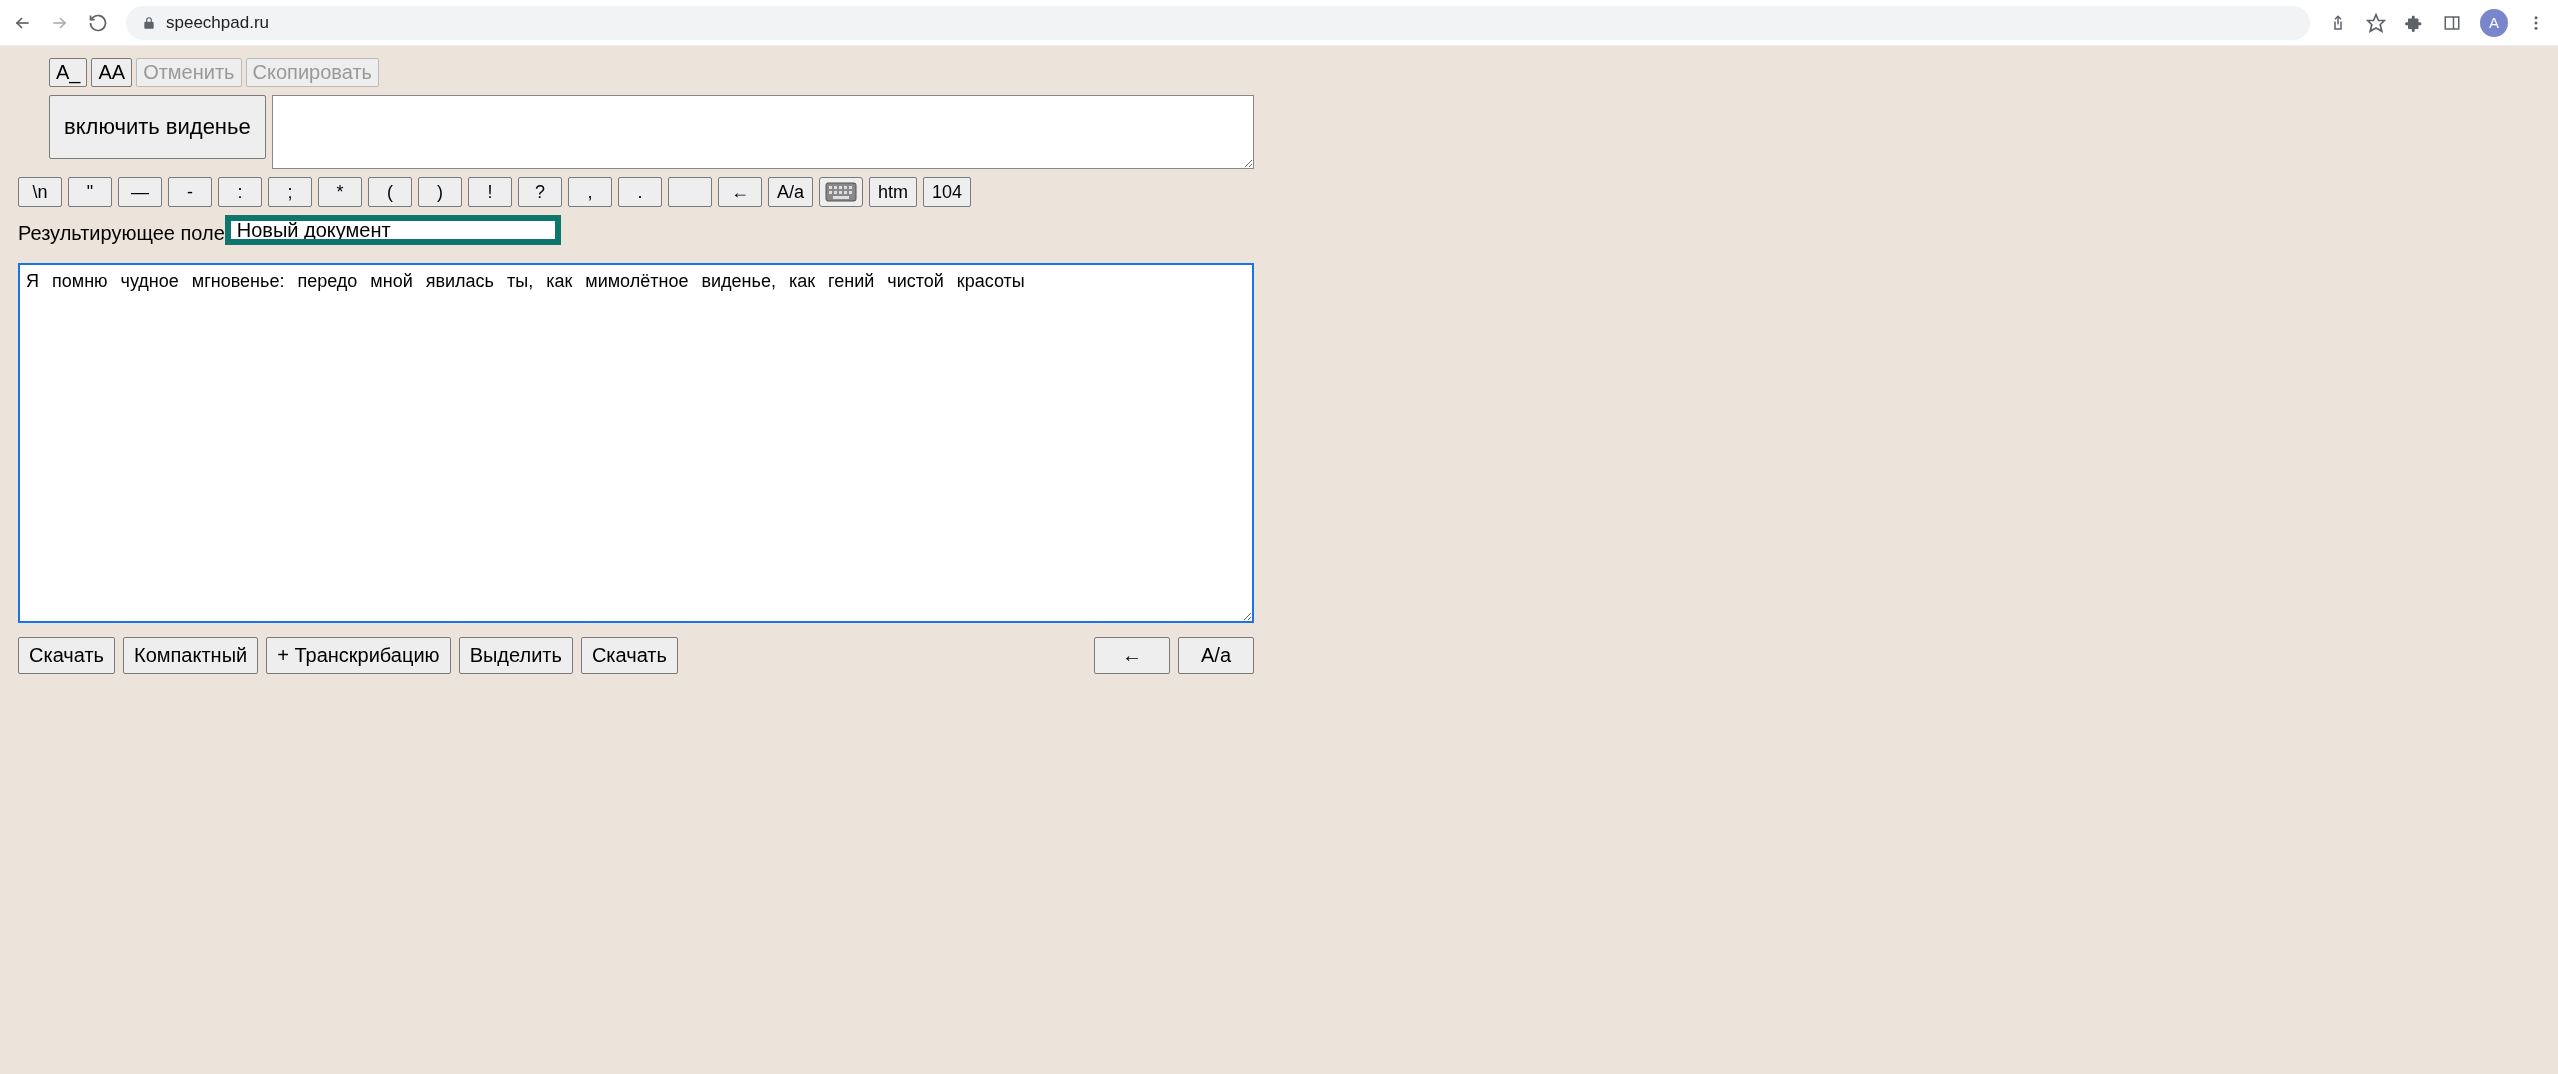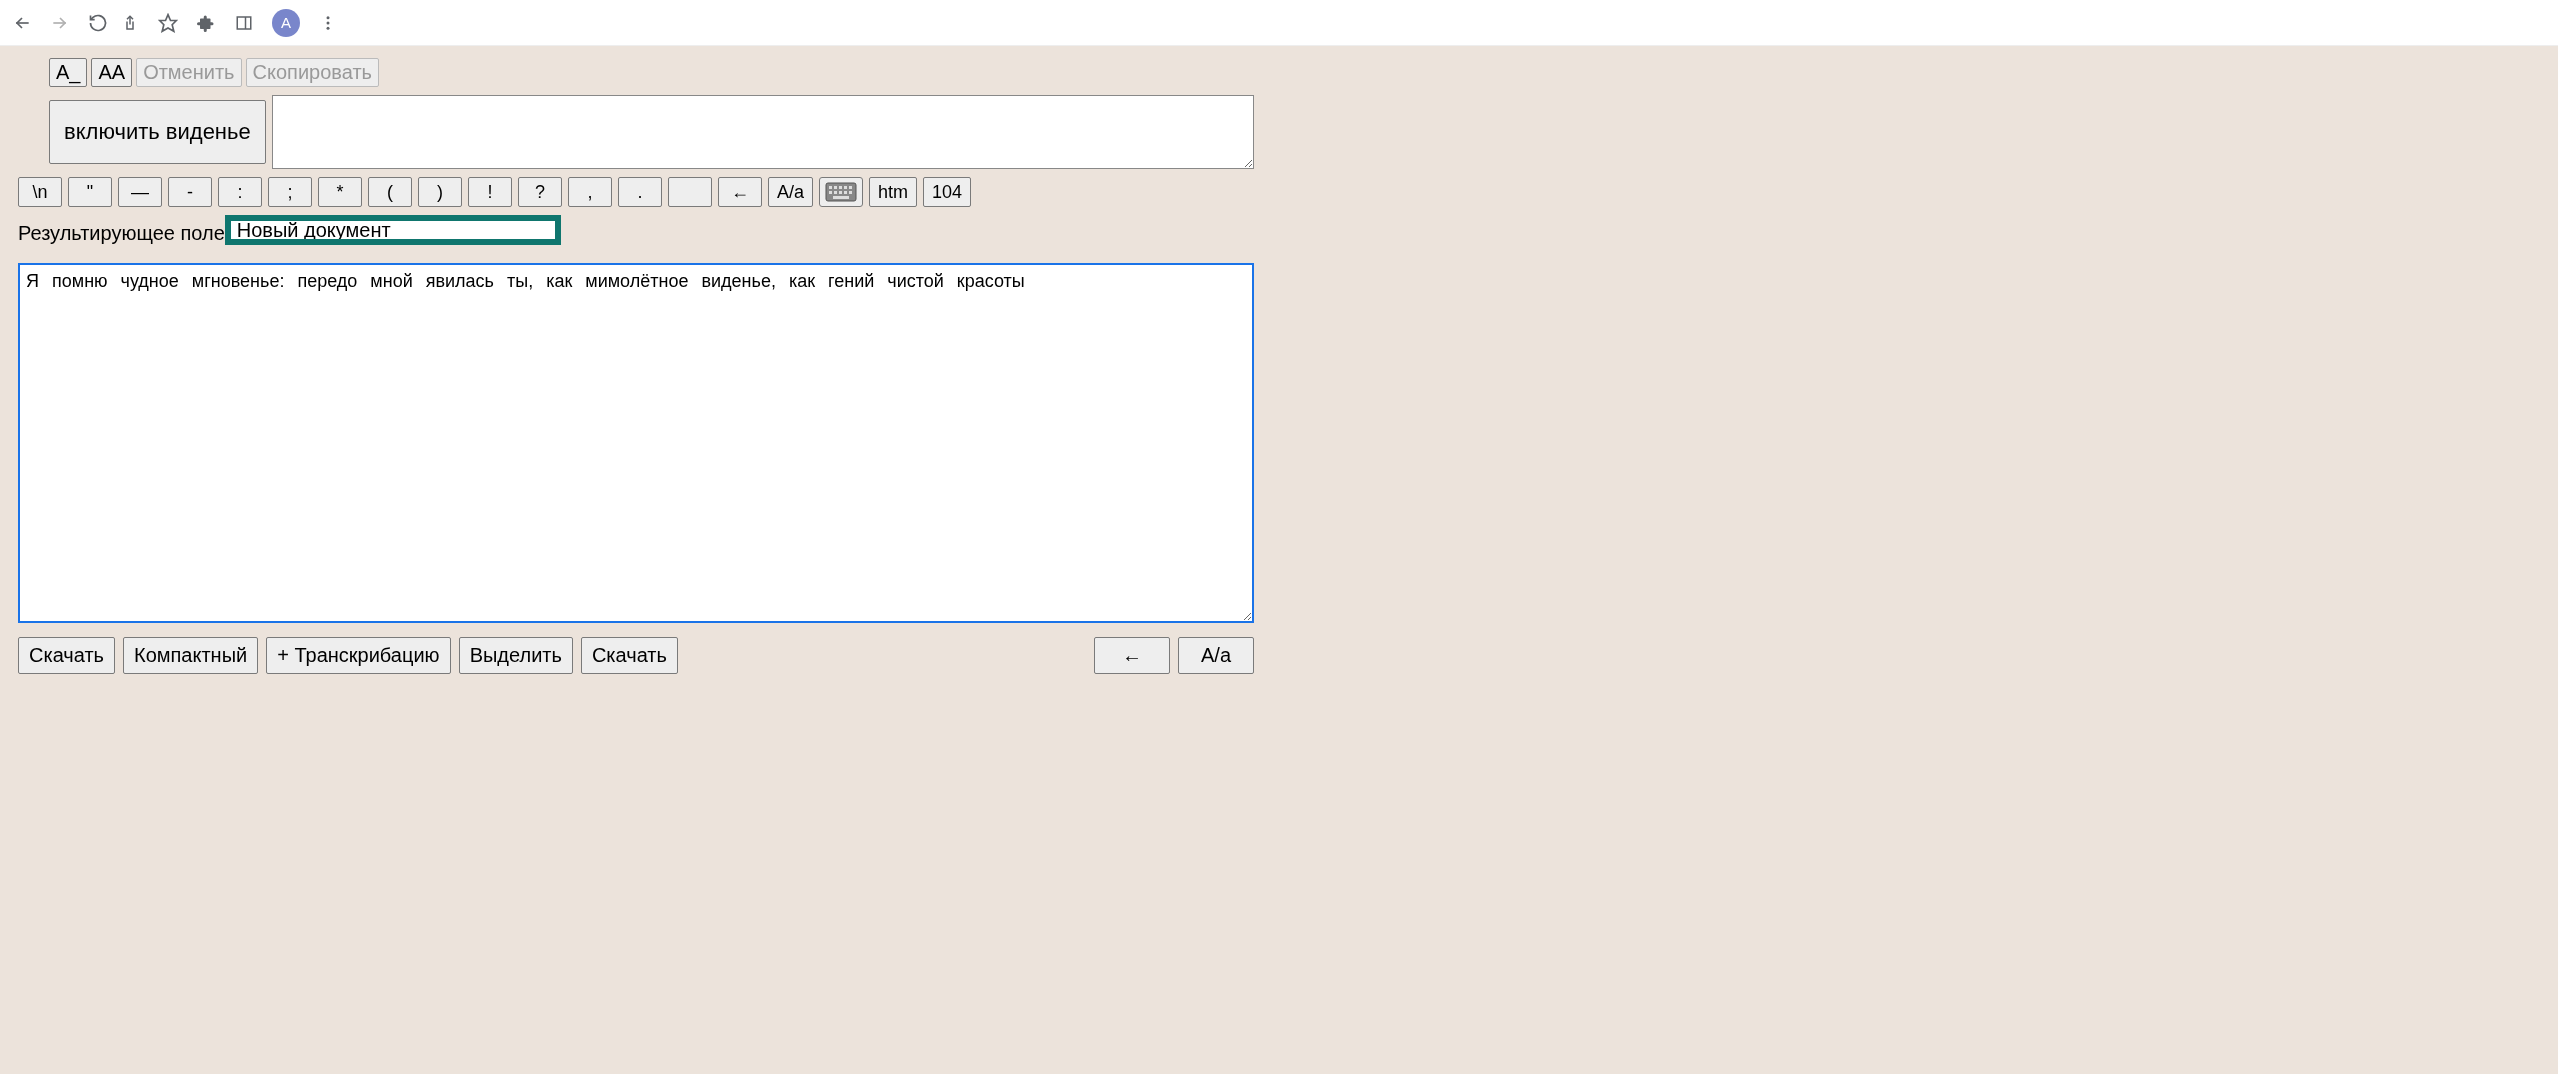--- a/index.html
+++ b/index.html
@@ -66,21 +66,21 @@
     border-radius: 2px;
   }
   button.std.disabled {
     color: #999; border-color:#bbb; cursor:default;
   }
   button.big {
     padding: 18px 14px;
     font-size: 22px;
   }
 
-  .row { display: flex; align-items: center; gap: 6px; margin-top: 8px; padding-left: 31px; }
+  .row { display: flex; align-items: flex-start; gap: 6px; margin-top: 8px; padding-left: 31px; }
   .row.top-buttons { margin-top: 0; gap:4px;}
   .row.top-buttons button.std { font-size:20px; padding:2px 6px;}
 
   textarea.interim {
     flex: 1;
     resize: both;
     border: 1px solid #888;
     font-family: inherit;
     font-size: 18px;
     padding: 4px;
@@ -140,20 +140,28 @@
           <polyline points="9 18 15 12 9 6" transform="translate(3 0)"></polyline>
           <line x1="4" y1="12" x2="19" y2="12"></line>
         </svg>
     </span>
     <span class="nav-icon">
       <svg width="20" height="20" viewBox="0 0 24 24" fill="none" stroke="currentColor" stroke-width="2">
           <path d="M3 12a9 9 0 1 0 3-6.7L3 8"></path>
           <polyline points="3 3 3 8 8 8"></polyline>
         </svg>
     </span>
+  </div>
+  <div class="address-bar">
+    <span class="lock-icon">
+      <svg width="14" height="14" viewBox="0 0 24 24" fill="currentColor">
+          <path d="M12 2a5 5 0 0 0-5 5v3H6a2 2 0 0 0-2 2v8a2 2 0 0 0 2 2h12a2 2 0 0 0 2-2v-8a2 2 0 0 0-2-2h-1V7a5 5 0 0 0-5-5zm-3 5a3 3 0 1 1 6 0v3H9V7z"></path>
+        </svg>
+    </span>
+    <span>speechpad.ru</span>
   </div>
   <div class="right-icons">
     <span class="nav-icon">
       <svg width="18" height="18" viewBox="0 0 24 24" fill="none" stroke="currentColor" stroke-width="2">
           <path d="M8 10v10h8V10"></path>
           <path d="M12 3v11"></path>
           <polyline points="8 7 12 3 16 7"></polyline>
         </svg>
     </span>
     <span class="nav-icon">

